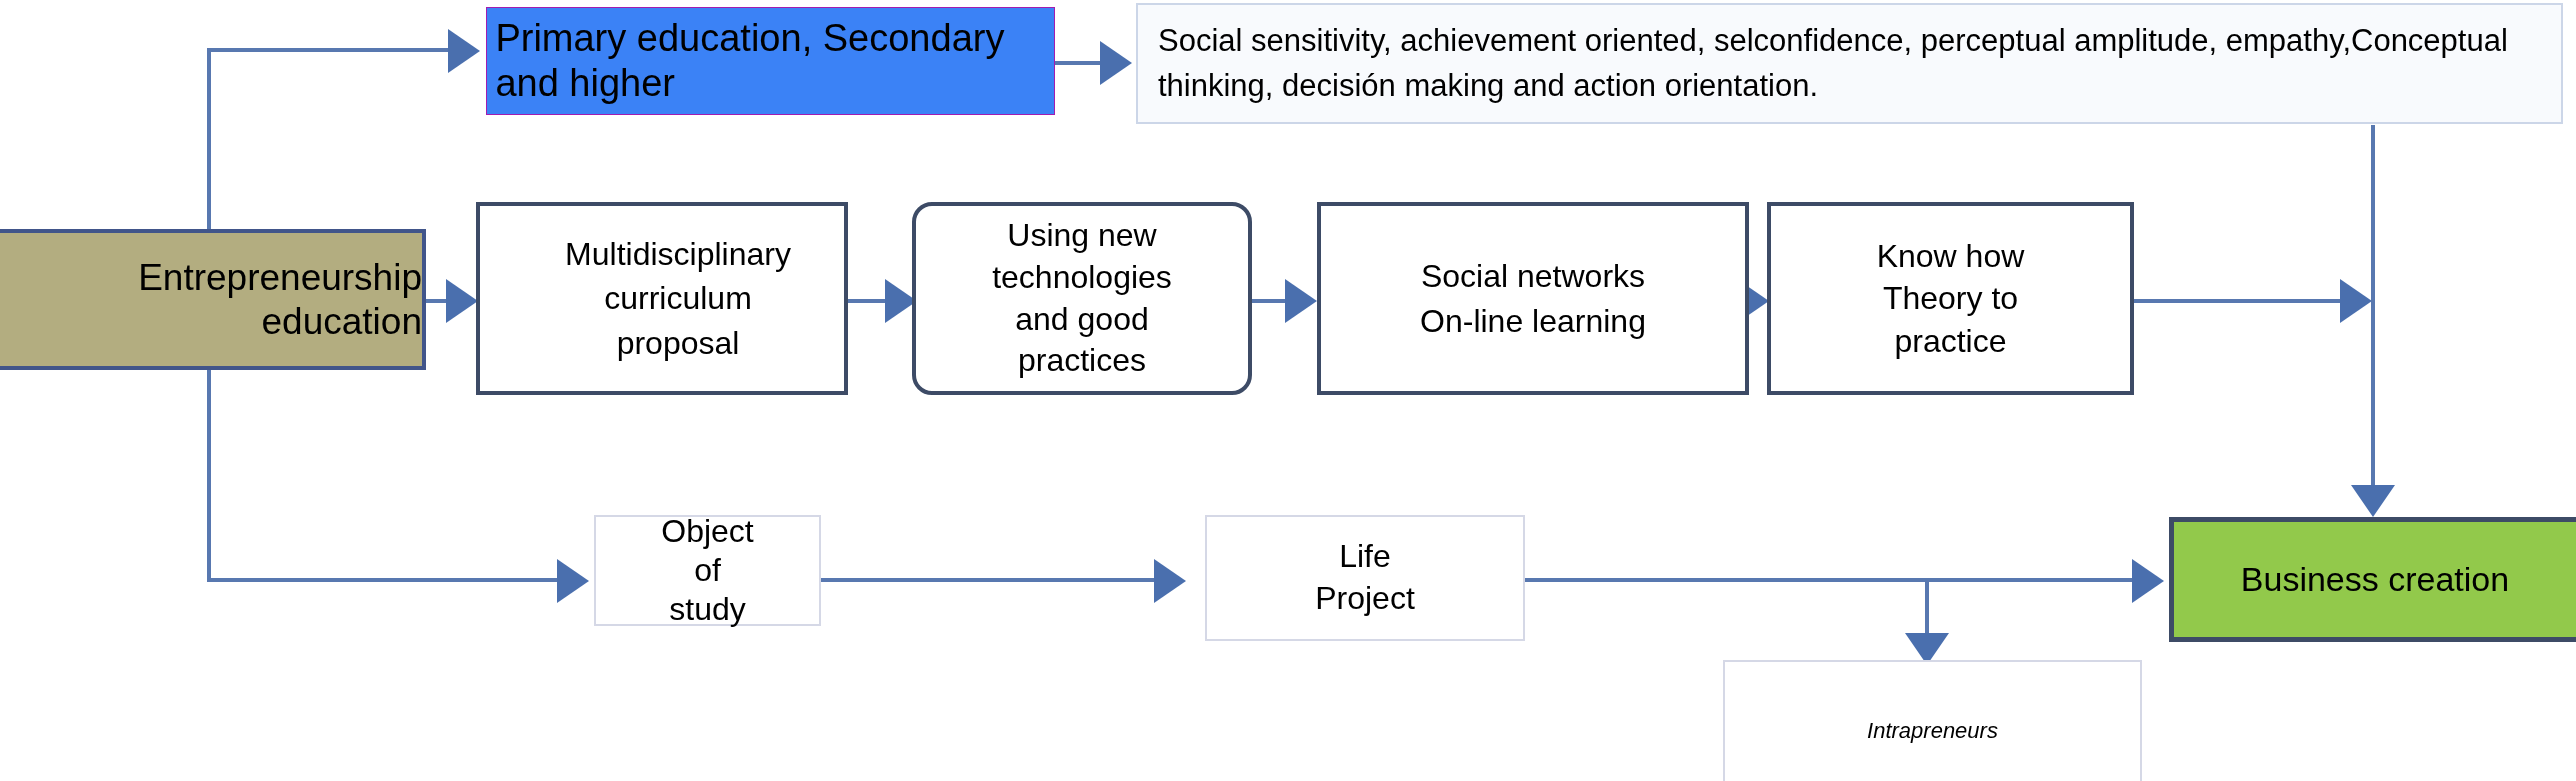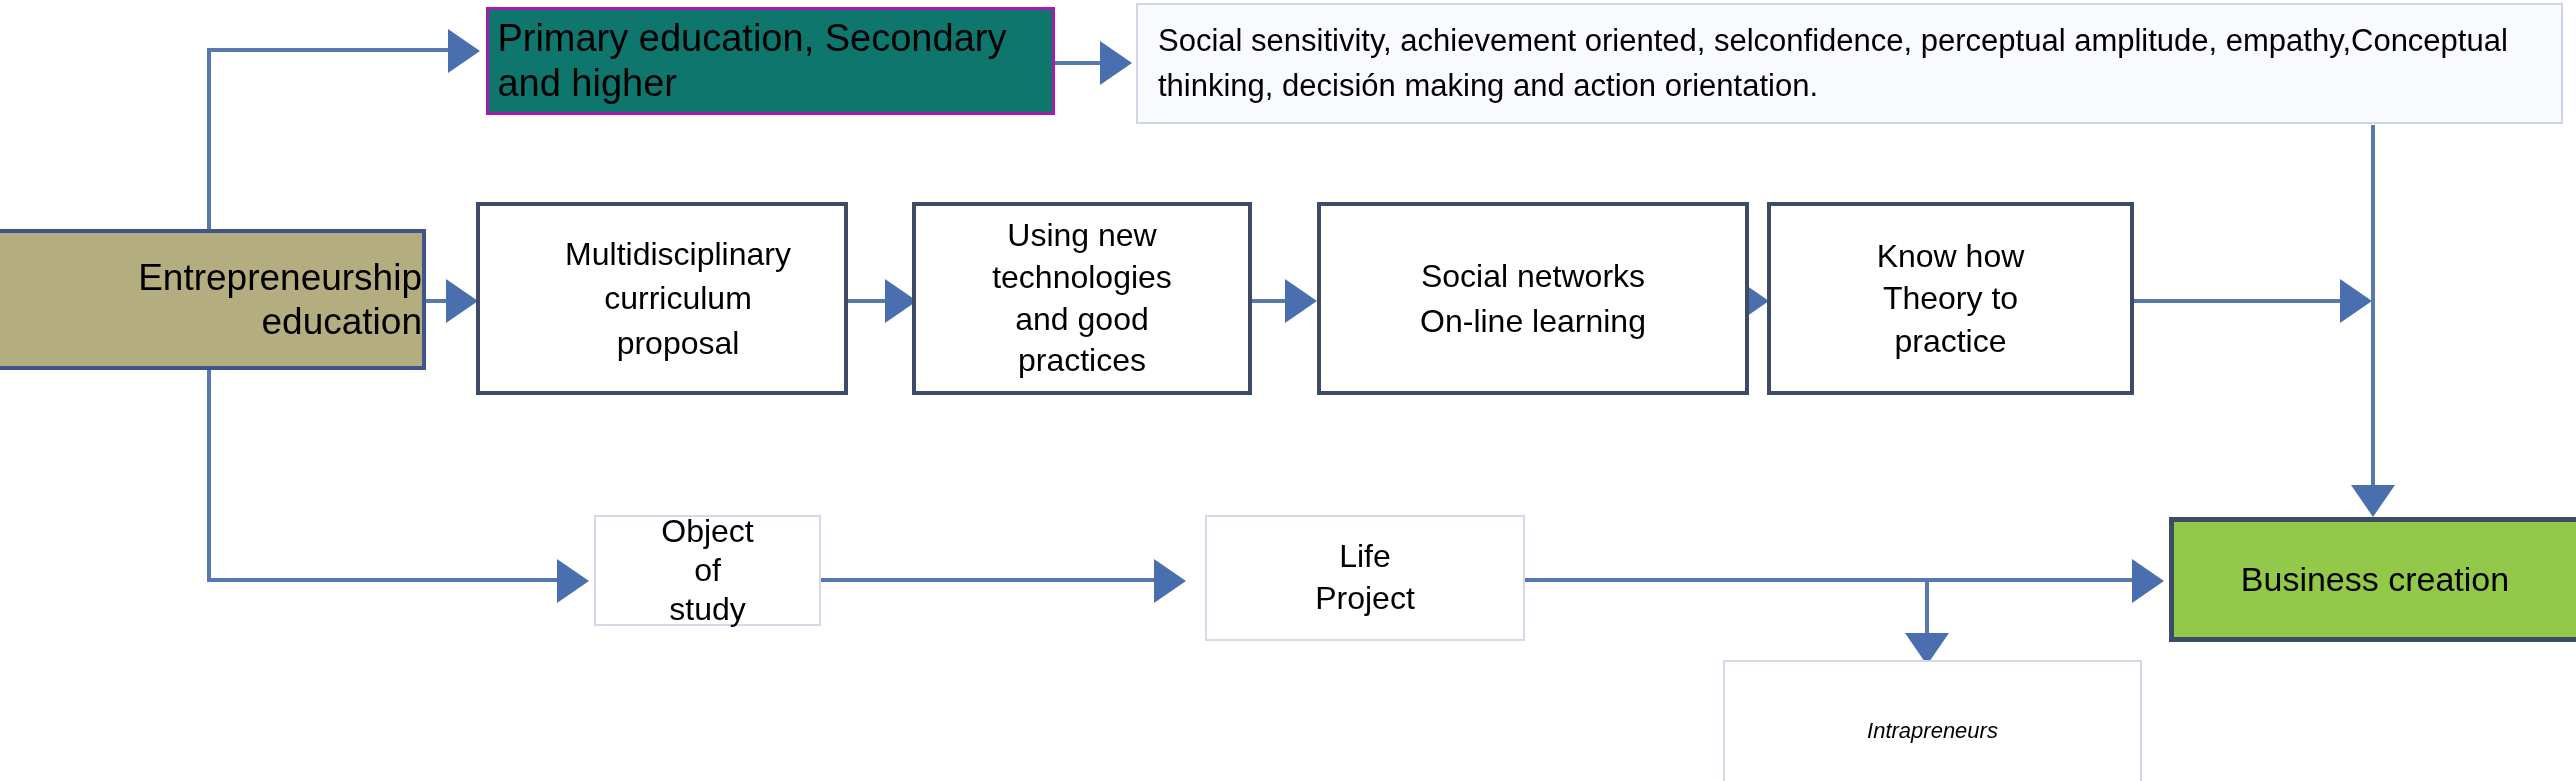--- a/index.html
+++ b/index.html
@@ -4,21 +4,21 @@
 <style>
   html,body{margin:0;padding:0;background:#ffffff;}
   body{font-family:"Liberation Sans", sans-serif;}
   #stage{position:relative;width:2576px;height:782px;background:#fff;overflow:hidden;}
   .box{position:absolute;box-sizing:border-box;display:flex;align-items:center;justify-content:center;text-align:center;color:#000;line-height:1.18;}
   .box span{display:block;white-space:pre-line;}
 
   
   .b-navy{border:4.2px solid #3d4b66;background:#ffffff;}
   .b-khaki{border:4.2px solid #41558a;background:#b3ad80;}
-  .b-yellow{border:3px solid #a21caf;background:#0f766e;}
+  .b-yellow{border:1px solid #a21caf;background:#3b82f6;}
   .b-green{border:5px solid #3d4b66;background:#92c94b;}
   .b-pale{border:2.5px solid #d5d8e6;background:#ffffff;}
   .b-paletext{border:2.5px solid #ccd6e8;background:#f8fafd;}
 
   
   .hline{position:absolute;background:#5878b0;height:4.2px;}
   .vline{position:absolute;background:#5878b0;width:4.2px;}
   .arrR{position:absolute;width:0;height:0;border-style:solid;border-width:22px 0 22px 32px;border-color:transparent transparent transparent #4a6fae;}
   .arrD{position:absolute;width:0;height:0;border-style:solid;border-width:32px 22px 0 22px;border-color:#4a6fae transparent transparent transparent;}
 </style>
@@ -78,21 +78,21 @@
   <div class="box b-paletext" style="left:1136px;top:3.4px;width:1427px;height:121px;font-size:31px;">
     <span style="text-align:left;padding:0 20px;width:100%;line-height:1.45;white-space:normal;">Social sensitivity, achievement oriented, selconfidence, perceptual amplitude, empathy,Conceptual thinking, decisión making and action orientation.</span>
   </div>
 
   <div class="box b-navy" style="left:476px;top:202px;width:372px;height:193px;font-size:32px;">
     <span style="text-align:center;padding-left:32px;width:100%;line-height:1.38;">Multidisciplinary
 curriculum
 proposal</span>
   </div>
 
-  <div class="box b-navy" style="left:912px;top:202px;width:340px;height:193px;font-size:32px;">
+  <div class="box b-navy" style="left:912px;top:202px;width:340px;height:193px;font-size:32px;border-radius:20px;">
     <span style="line-height:1.30;">Using new
 technologies
 and good
 practices</span>
   </div>
 
   <div class="box b-navy" style="left:1317px;top:202px;width:432px;height:193px;font-size:32px;">
     <span style="line-height:1.38;">Social networks
 On-line learning</span>
   </div>

